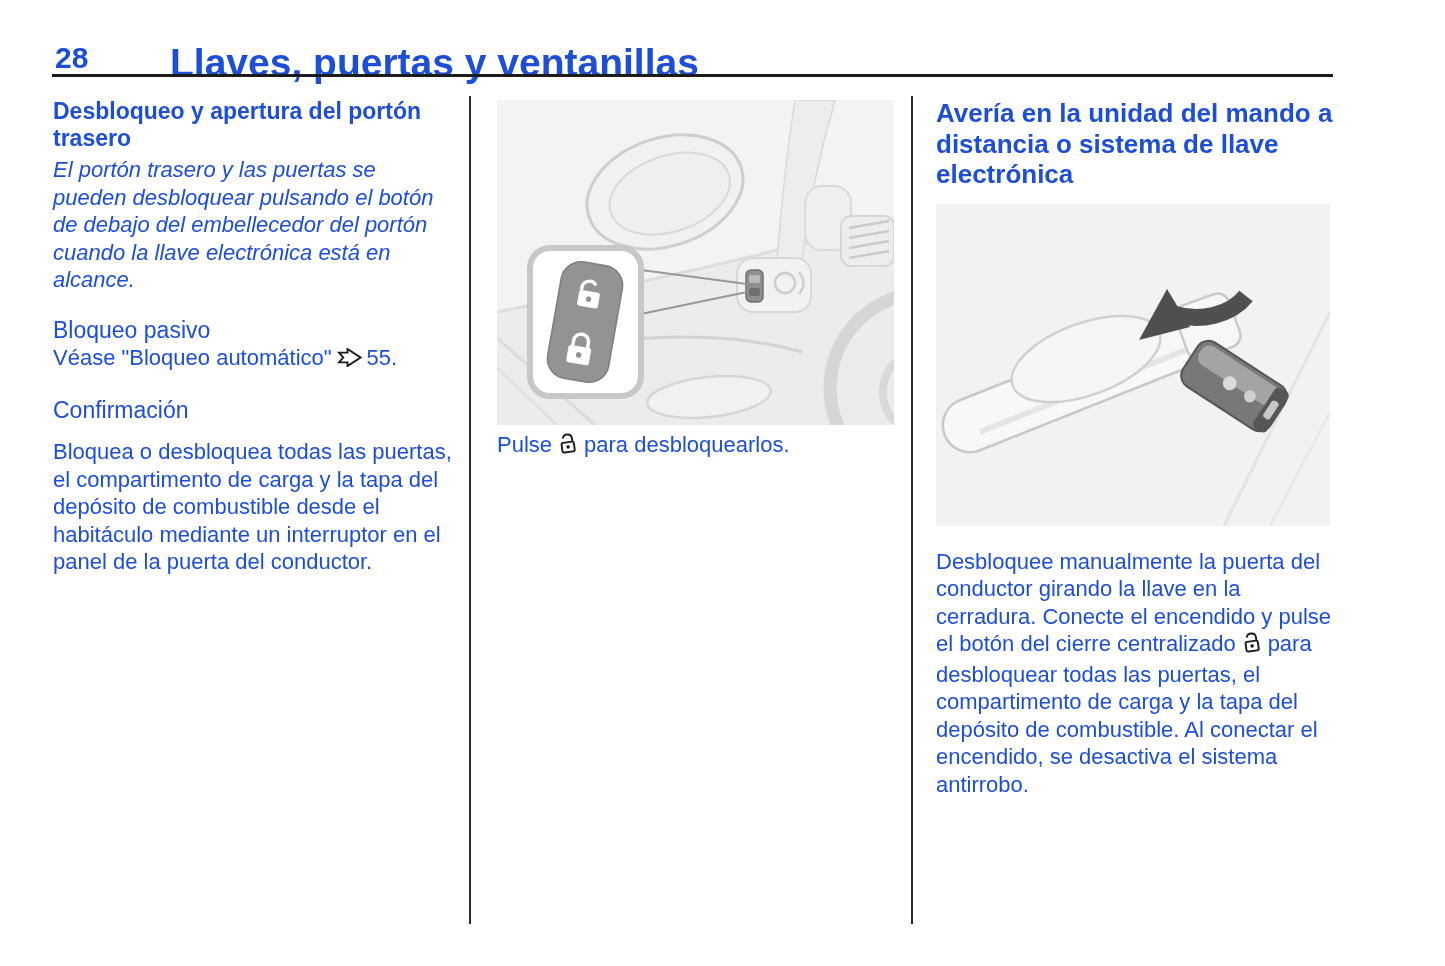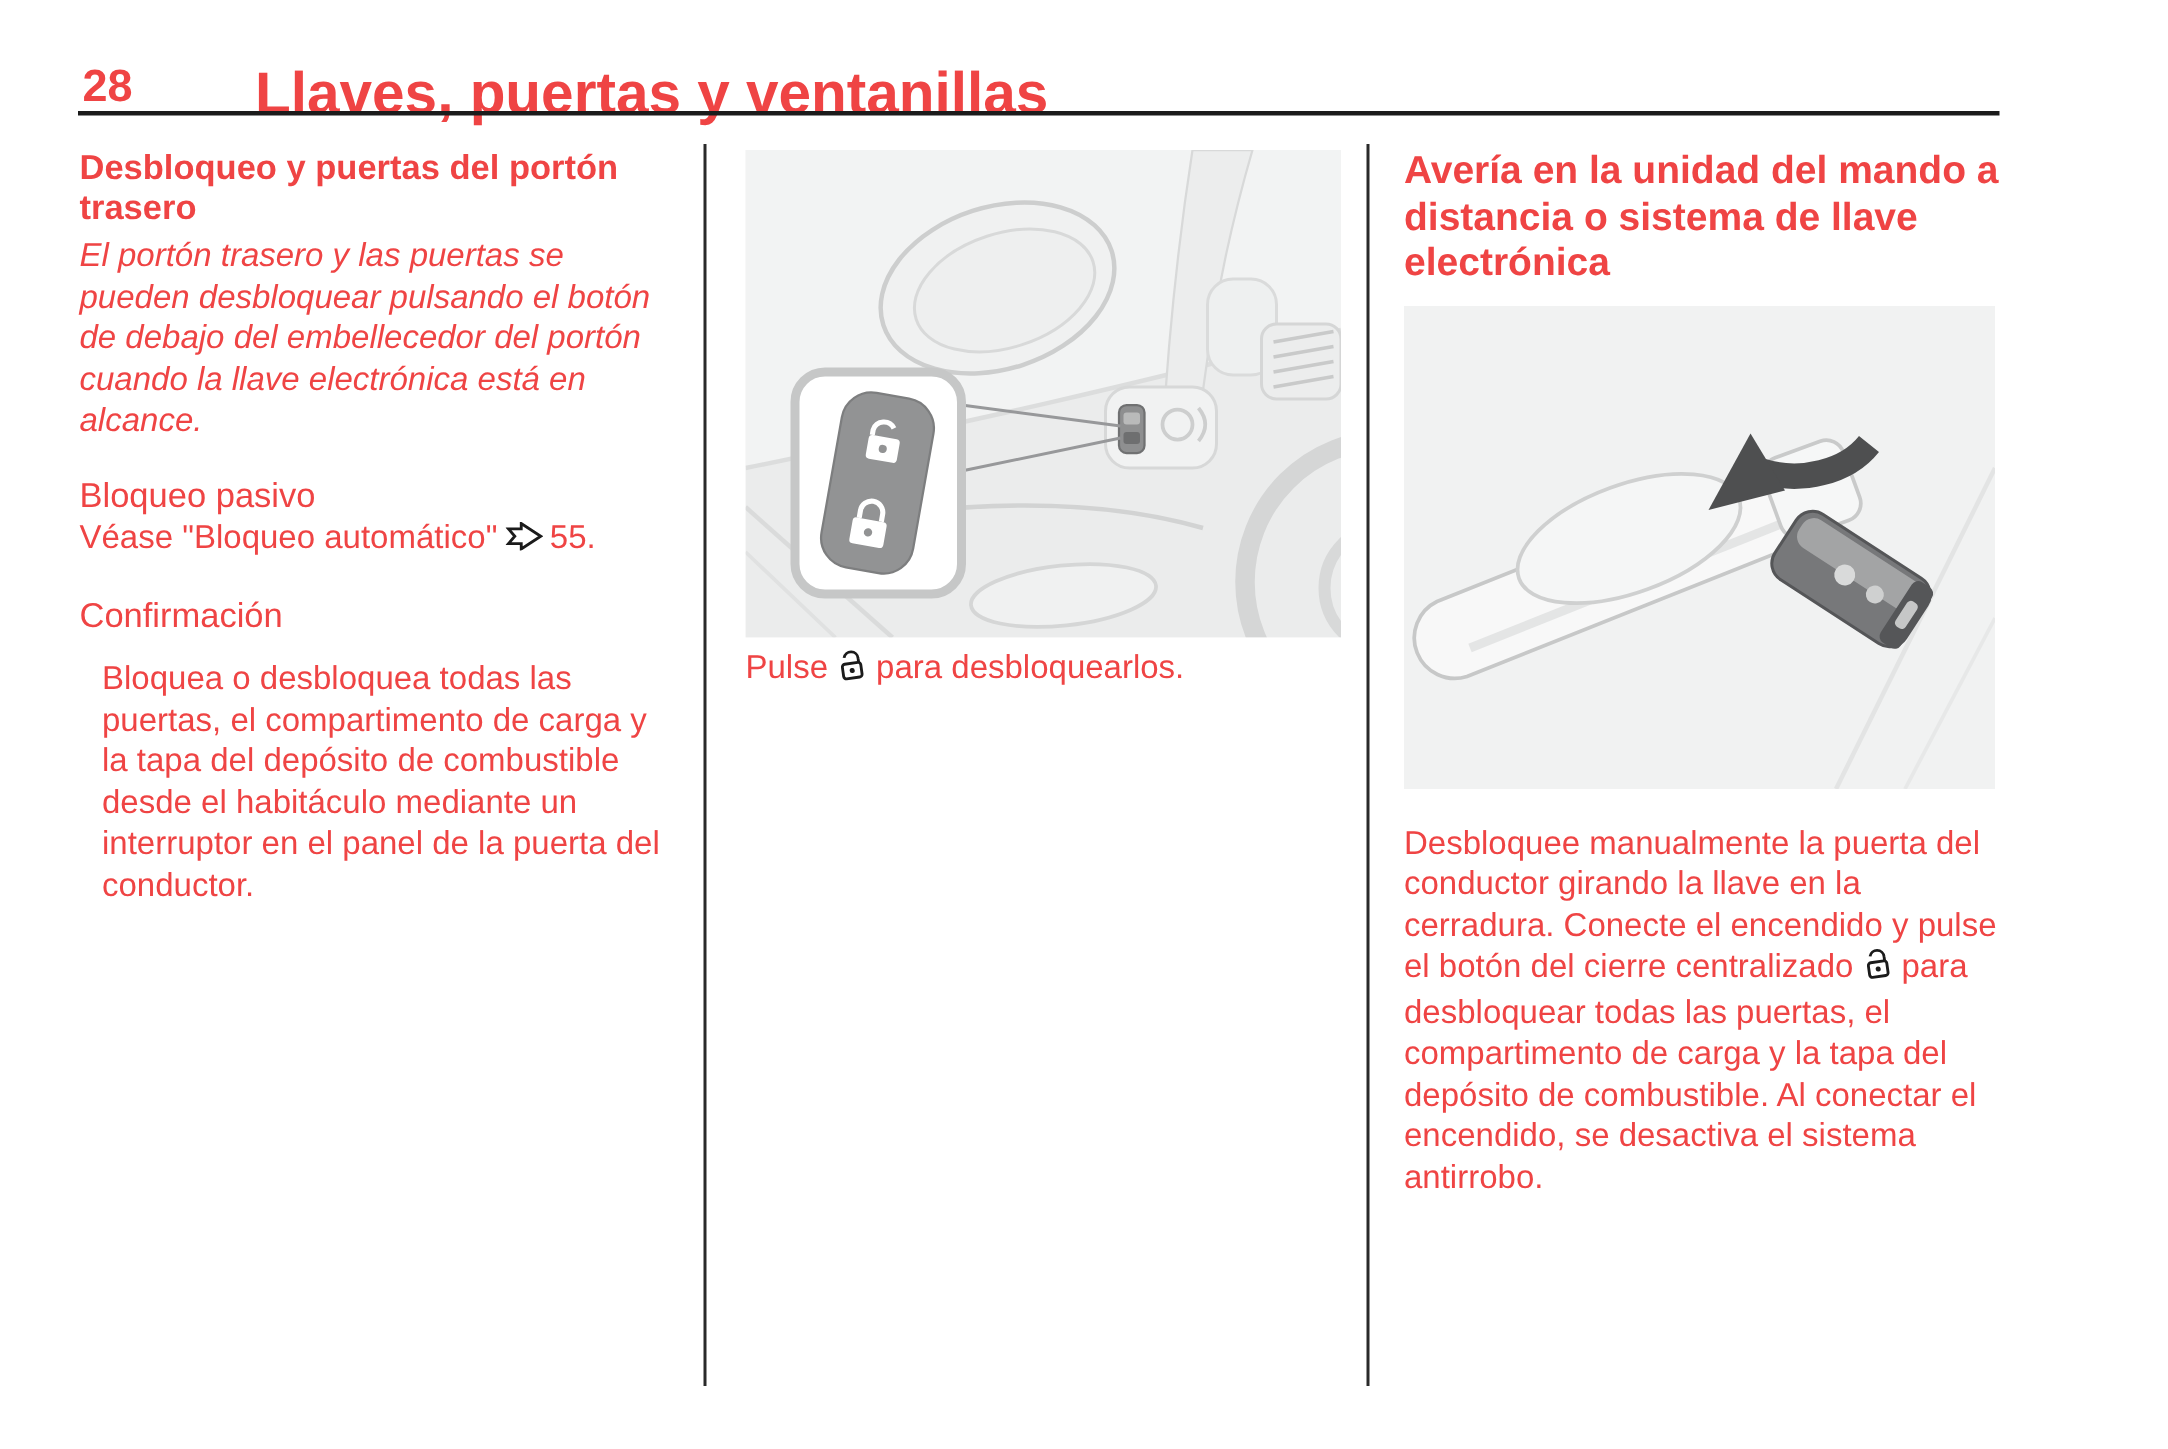--- a/index.html
+++ b/index.html
@@ -1,39 +1,39 @@
 <!DOCTYPE html>
 <html><head>
 <meta charset="utf-8">
 <style>
   html,body{margin:0;padding:0;background:#e8e8e8;}
   *{box-sizing:border-box;}
   .page{
     position:relative;width:1445px;height:966px;background:#ffffff;
-    color:#ef4444;font-family:"Liberation Sans",sans-serif;overflow:hidden;
+    color:#1d4ed8;font-family:"Liberation Sans",sans-serif;overflow:hidden;
   }
   
   .page-num{position:absolute;left:55px;top:41px;font-size:30px;font-weight:700;}
   .page-title{position:absolute;left:170px;top:41px;font-size:39px;font-weight:700;}
   .head-rule{position:absolute;left:52px;top:74px;width:1281px;height:3px;background:#1b1b1b;}
   
   .vdiv{position:absolute;top:96px;width:2px;height:828px;background:#2a2a2a;}
   .vdiv.d1{left:469px;} .vdiv.d2{left:911px;}
   
   .col{position:absolute;top:98px;}
   .col1{left:53px;width:400px;}
   .col2{left:497px;width:397px;top:100px;}
   .col3{left:936px;width:402px;}
   
   .h-bold-sm{font-size:23px;font-weight:700;line-height:27px;margin:0;}
   .h-bold-lg{font-size:26px;font-weight:700;line-height:30.5px;margin:0;}
   .h-reg-lg{font-size:26px;font-weight:400;line-height:30px;margin:0;}
   .h-sub{font-size:23px;font-weight:400;line-height:27px;margin:0;}
   .body-txt{font-size:22px;line-height:27.5px;margin:0;}
-  .mt4{margin-top:4px;font-style:italic;} .mt6{margin-top:6px;} .mt14{margin-top:14px;margin-left:15px;}
+  .mt4{margin-top:4px;font-style:italic;} .mt6{margin-top:6px;} .mt14{margin-top:14px;}
   .mt17{margin-top:17px;} .mt22{margin-top:22px;} .mt24{margin-top:24px;}
   
   .ti{display:inline-block;vertical-align:-3px;margin:0 5px;}
   .ref-arrow{display:inline-block;vertical-align:-2px;margin:0 5px;}
   
   .illus{background:#f1f2f2;overflow:hidden;line-height:0;}
   .illus2{width:397px;height:325px;}
   .illus3{width:394px;height:322px;margin-top:14px;}
 </style>
 </head>
@@ -42,21 +42,21 @@
 <div class="page">
 
   <div class="page-num">28</div>
   <div class="page-title">Llaves, puertas y ventanillas</div>
   <div class="head-rule"></div>
 
   <div class="vdiv d1"></div>
   <div class="vdiv d2"></div>
 
   <div class="col col1">
-    <h3 class="h-bold-sm">Desbloqueo y puertas del portón trasero</h3>
+    <h3 class="h-bold-sm">Desbloqueo y apertura del portón trasero</h3>
     <p class="body-txt mt4">El portón trasero y las puertas se pueden desbloquear pulsando el botón de debajo del embellecedor del portón cuando la llave electrónica está en alcance.</p>
 
     <h4 class="h-sub" style="margin-top:23px;">Bloqueo pasivo</h4>
     <p class="body-txt">
       <span>Véase "Bloqueo automático"</span><span class="ref-arrow"><svg width="25" height="19" viewBox="0 0 25 19">
             <path d="M2,4.6 L10.5,4.6 L10.5,1 L23.5,9.5 L10.5,18 L10.5,14.4 L2,14.4 L6.2,9.5 Z" fill="#ffffff" stroke="#1b1b1b" stroke-width="1.9" stroke-linejoin="miter"></path>
           </svg></span><span>55.</span>
     </p>
 
     <h4 class="h-sub mt24">Confirmación</h4>

